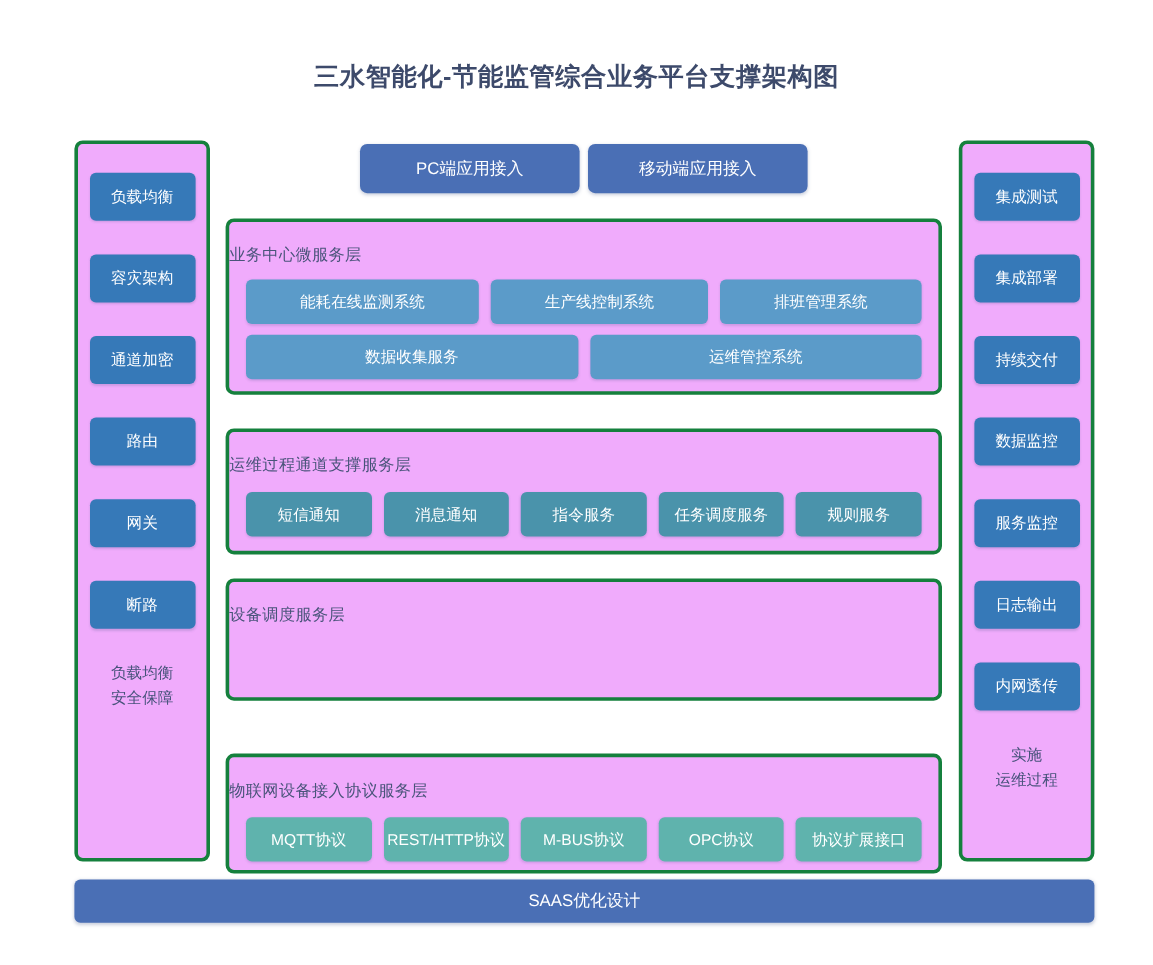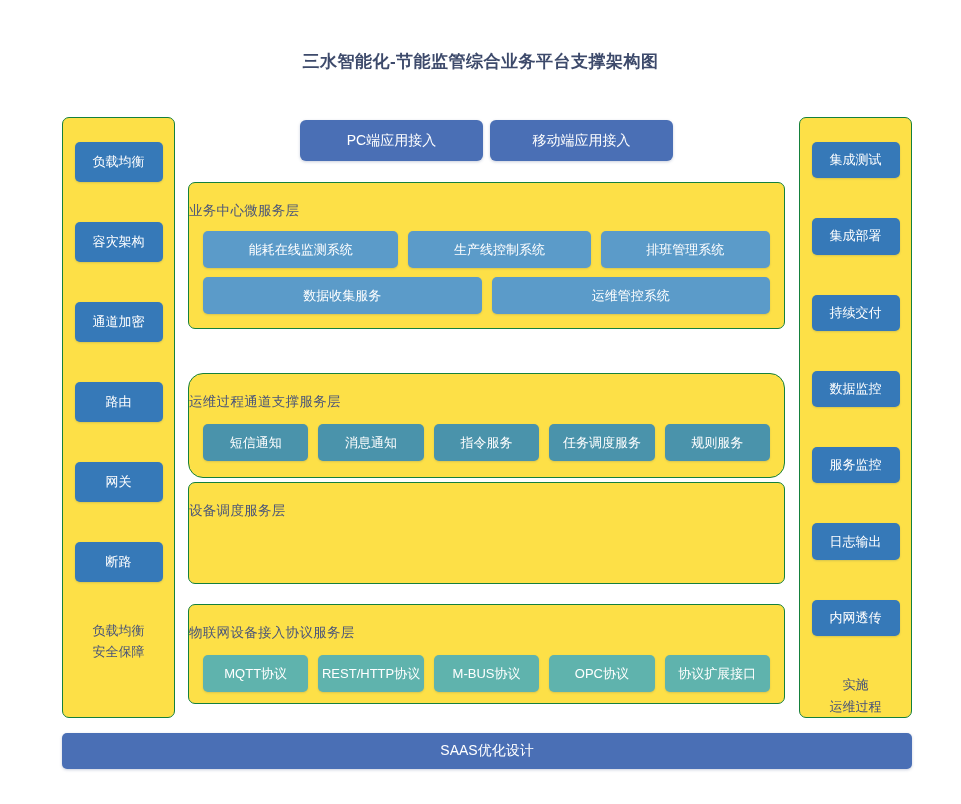--- a/index.html
+++ b/index.html
@@ -13,33 +13,32 @@
     position: relative;
     width: 961px; height: 804px;
     background: #ffffff;
   }
 
   
   #diagram-title {
     position: absolute;
     left: 0; top: 50px; width: 961px;
     text-align: center;
-    font-size: 17px;
+    font-size: 21px;
     font-weight: bold;
     color: #3d4a6b;
     letter-spacing: 0.5px;
   }
 
   
   .panel {
     position: absolute;
-    background: #fde047;
-    border: 1px solid #15803d;
+    background: #f0abfc;
+    border: 3px solid #15803d;
     border-radius: 7px;
-    gap: 12px;
   }
 
   
   .side-col {
     display: flex;
     flex-direction: column;
     align-items: center;
   }
   #left-col  { left: 62px;  top: 117px; width: 113px; height: 601px; }
   #right-col { left: 799px; top: 117px; width: 113px; height: 601px; }
@@ -85,23 +84,23 @@
   #access-pc     { left: 300px; top: 120px; width: 183px; }
   #access-mobile { left: 490px; top: 120px; width: 183px; }
 
   
   .layer {
     left: 188px;
     width: 597px;
     padding: 0;
   }
   #layer-business { top: 182px;  height: 147px; }
-  #layer-ops      { top: 373px;  height: 105px; border-radius: 15px; }
+  #layer-ops      { top: 357px;  height: 105px; }
   #layer-device   { top: 482px;  height: 102px; }
-  #layer-iot      { top: 604px;  height: 100px; }
+  #layer-iot      { top: 628px;  height: 100px; }
 
   .layer-title {
     text-align: left;
     color: #49547a;
     font-size: 13.5px;
     padding-top: 19px;
     letter-spacing: 0.3px;
   }
 
   .chip-row {

